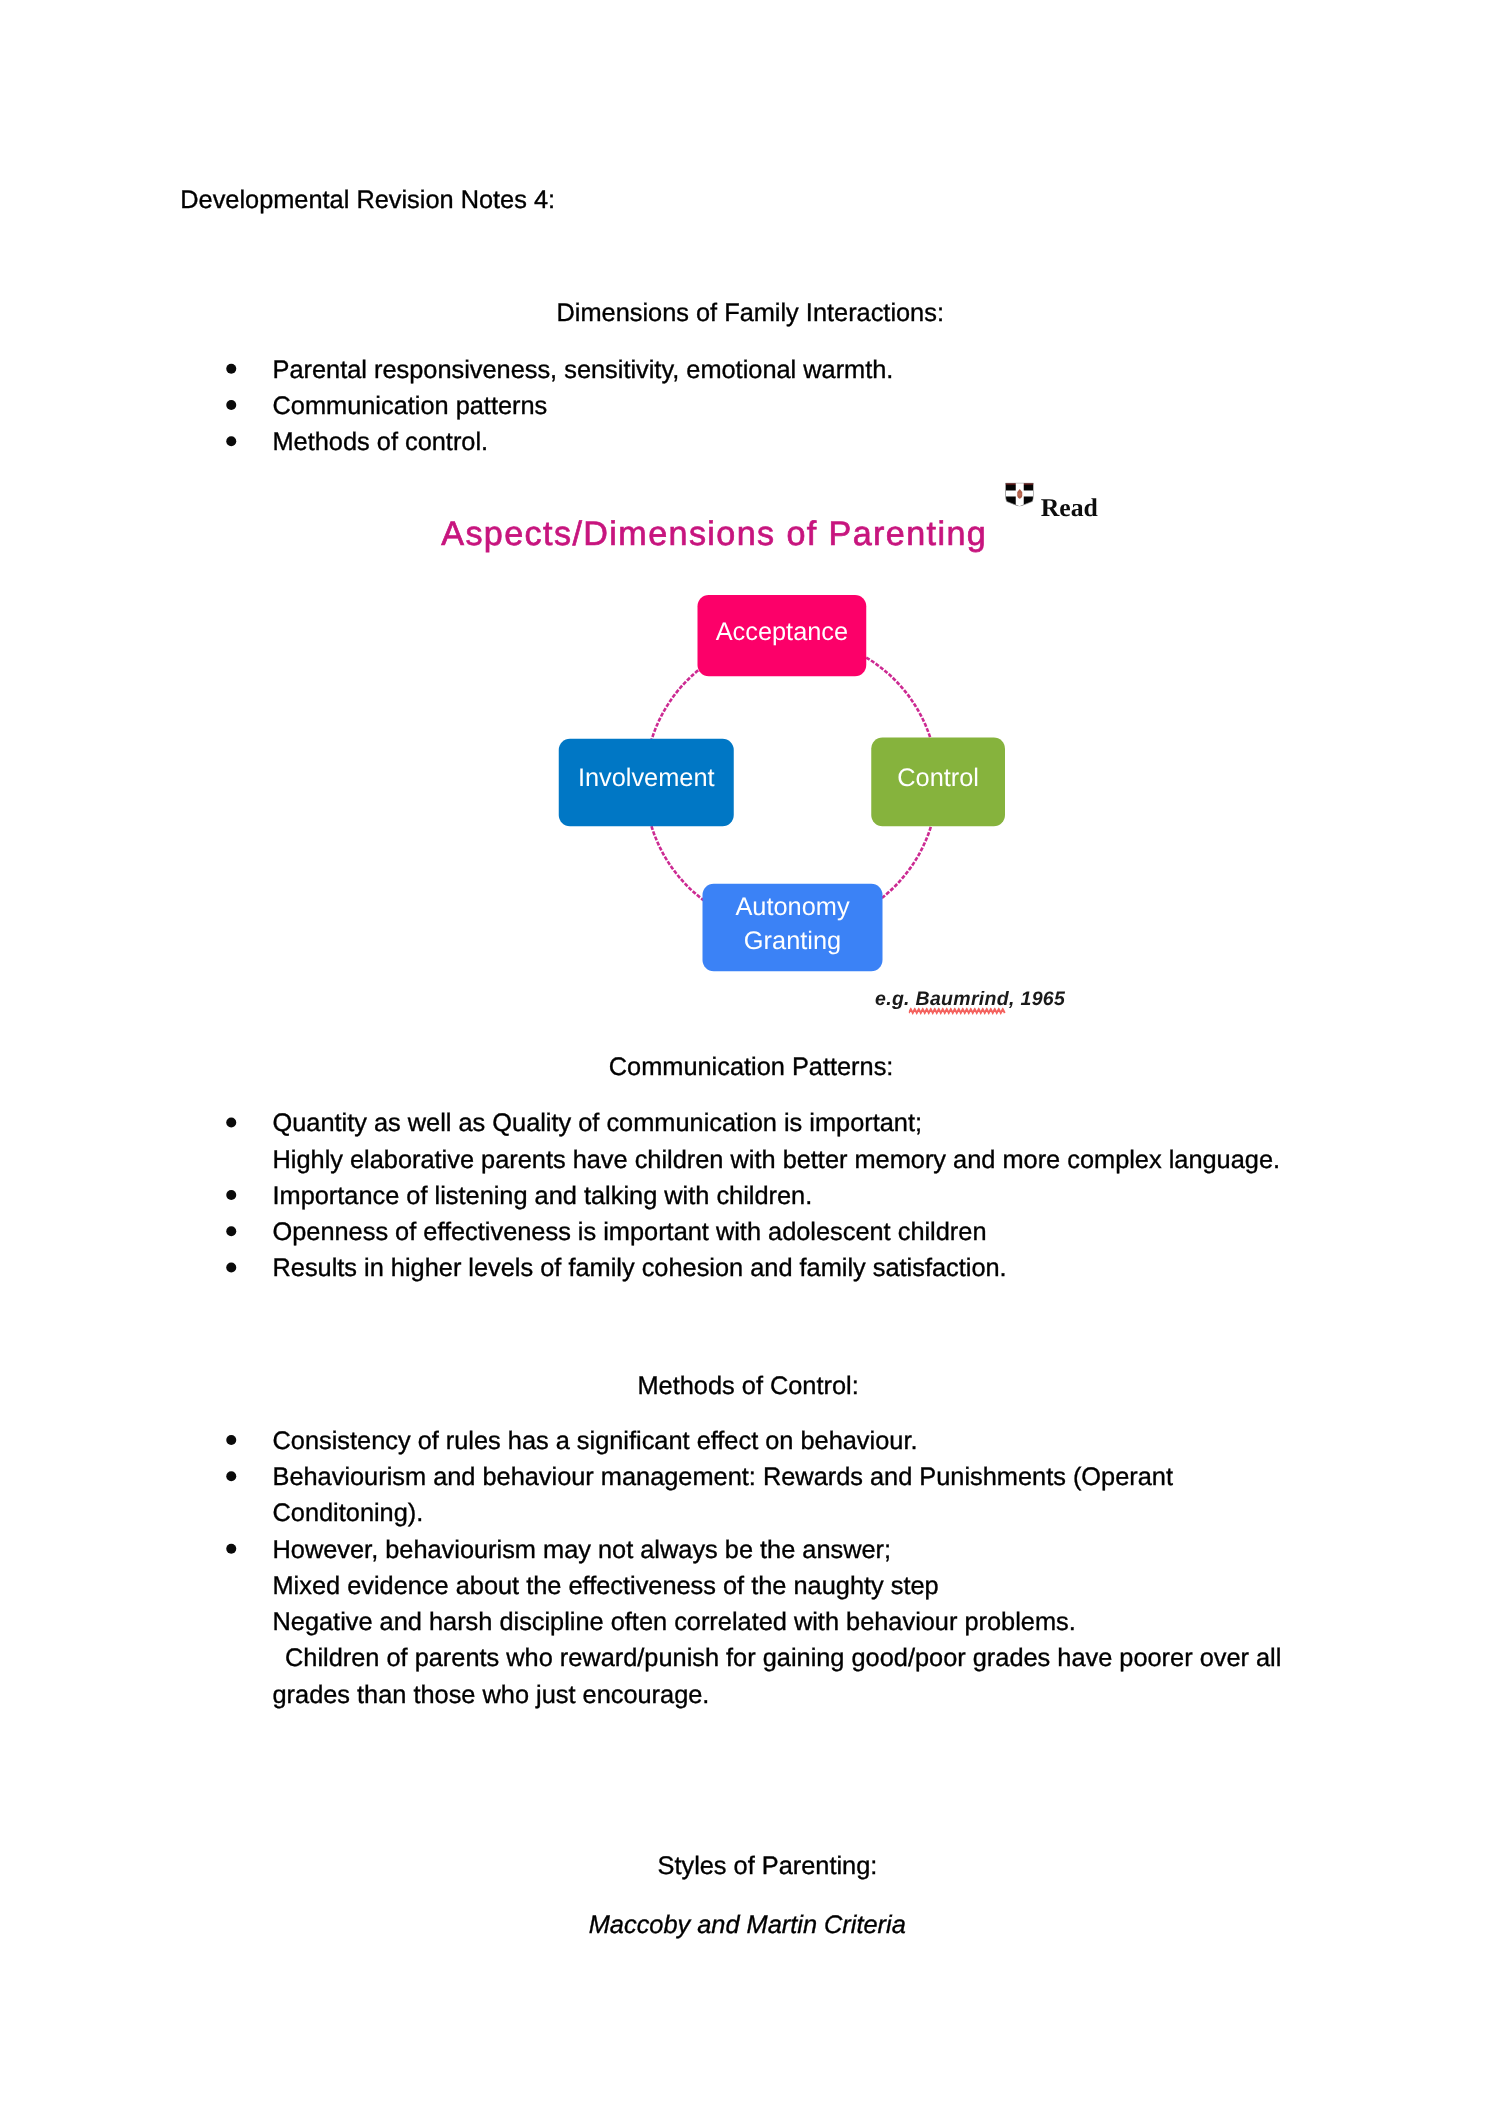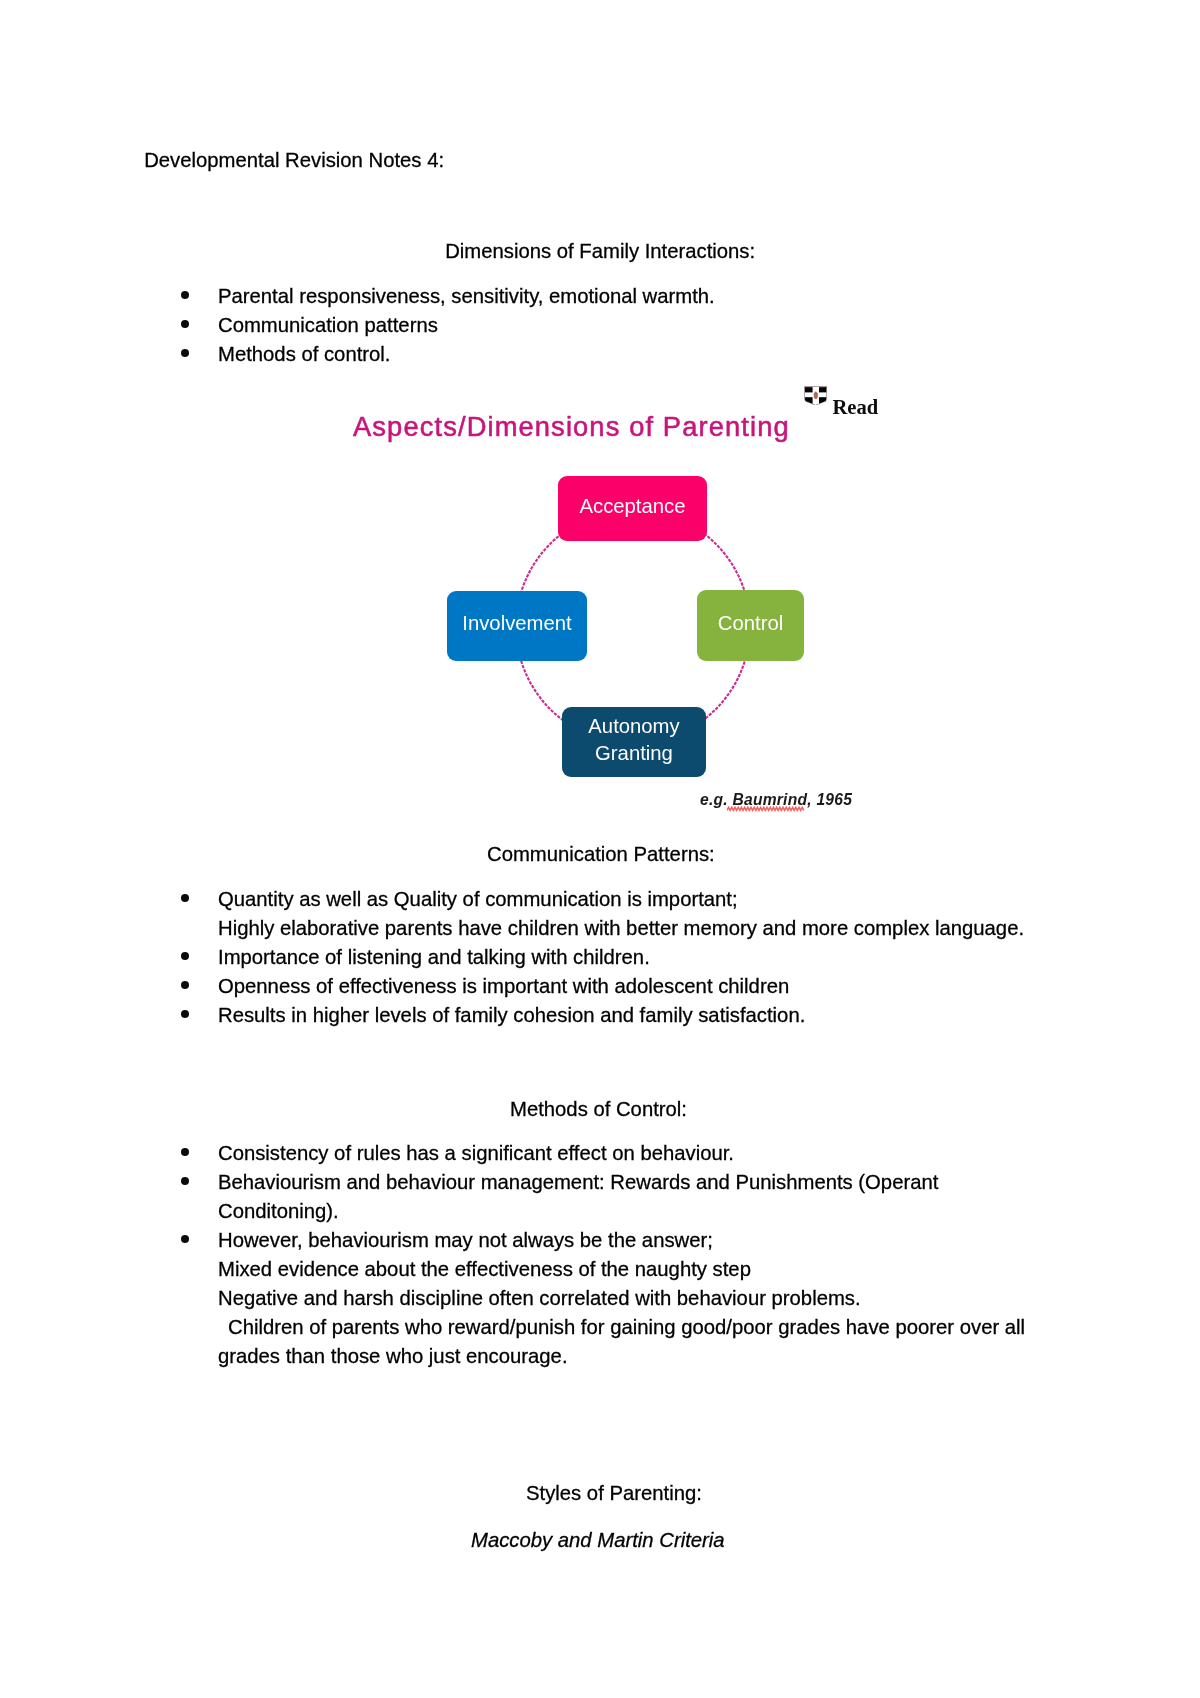--- a/index.html
+++ b/index.html
@@ -68,27 +68,27 @@
         <path d="M2 2 H114 V52 C114 62 112 70 109 76 L58 96 L7 76 C4 70 2 62 2 52 Z" fill="none" stroke="#8f8f8f" stroke-width="2.6"></path>
       </svg>
       <span class="brand-text">Read</span>
     </div>
     <div class="fig-title" style="color: rgb(199, 21, 126);">Aspects/Dimensions of Parenting</div>
 
     <svg style="position:absolute;left:0;top:0;" width="560" height="440">
       <circle cx="303" cy="254.5" r="117" fill="none" stroke-width="2.1" stroke-dasharray="3.2 1.25" stroke="#CC2A92"></circle>
     </svg>
 
-    <div class="node" style="left: 228px; top: 104px; width: 149px; height: 65px; background: rgb(252, 0, 105);">
+    <div class="node" style="left: 228px; top: 104px; width: 135px; height: 65px; background: rgb(252, 0, 105);">
       <span>Acceptance</span>
     </div>
     <div class="node" style="left: 367px; top: 218px; width: 107px; height: 71px; background: rgb(134, 179, 61);">
       <span>Control</span>
     </div>
-    <div class="node" style="left: 232px; top: 335px; width: 144px; height: 70px; background: #0c4a6e;">
+    <div class="node" style="left: 232px; top: 335px; width: 144px; height: 70px; background: #3b82f6;">
       <span>Autonomy Granting</span>
     </div>
     <div class="node" style="left: 117px; top: 219px; width: 140px; height: 70px; background: rgb(0, 119, 197);">
       <span>Involvement</span>
     </div>
 
     <div class="caption" style="left:370px; top:419px;"><span>e.g. Baumrind, 1965</span></div>
     <svg style="position:absolute; left:397px; top:433.5px;" width="78" height="6">
       <path d="M0 4.4 L1.6 1.3 L3.2 4.4 L4.8 1.3 L6.4 4.4 L8 1.3 L9.6 4.4 L11.2 1.3 L12.8 4.4 L14.4 1.3 L16 4.4 L17.6 1.3 L19.2 4.4 L20.8 1.3 L22.4 4.4 L24 1.3 L25.6 4.4 L27.2 1.3 L28.8 4.4 L30.4 1.3 L32 4.4 L33.6 1.3 L35.2 4.4 L36.8 1.3 L38.4 4.4 L40 1.3 L41.6 4.4 L43.2 1.3 L44.8 4.4 L46.4 1.3 L48 4.4 L49.6 1.3 L51.2 4.4 L52.8 1.3 L54.4 4.4 L56 1.3 L57.6 4.4 L59.2 1.3 L60.8 4.4 L62.4 1.3 L64 4.4 L65.6 1.3 L67.2 4.4 L68.8 1.3 L70.4 4.4 L72 1.3 L73.6 4.4 L75.2 1.3 L76.8 4.4" fill="none" stroke-width="1.5" stroke="#F4625E"></path>
     </svg>

